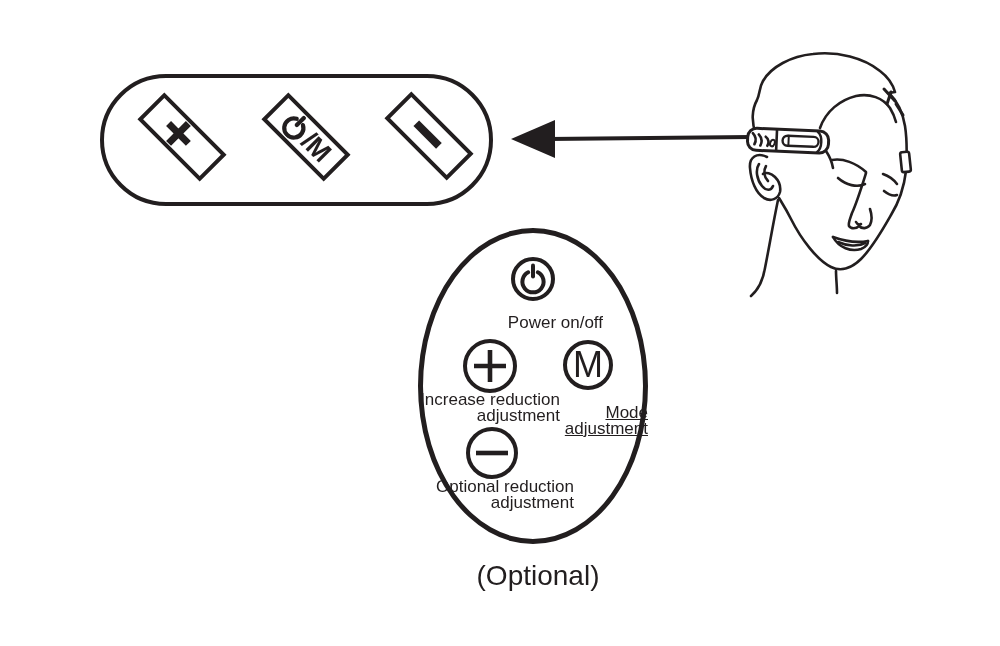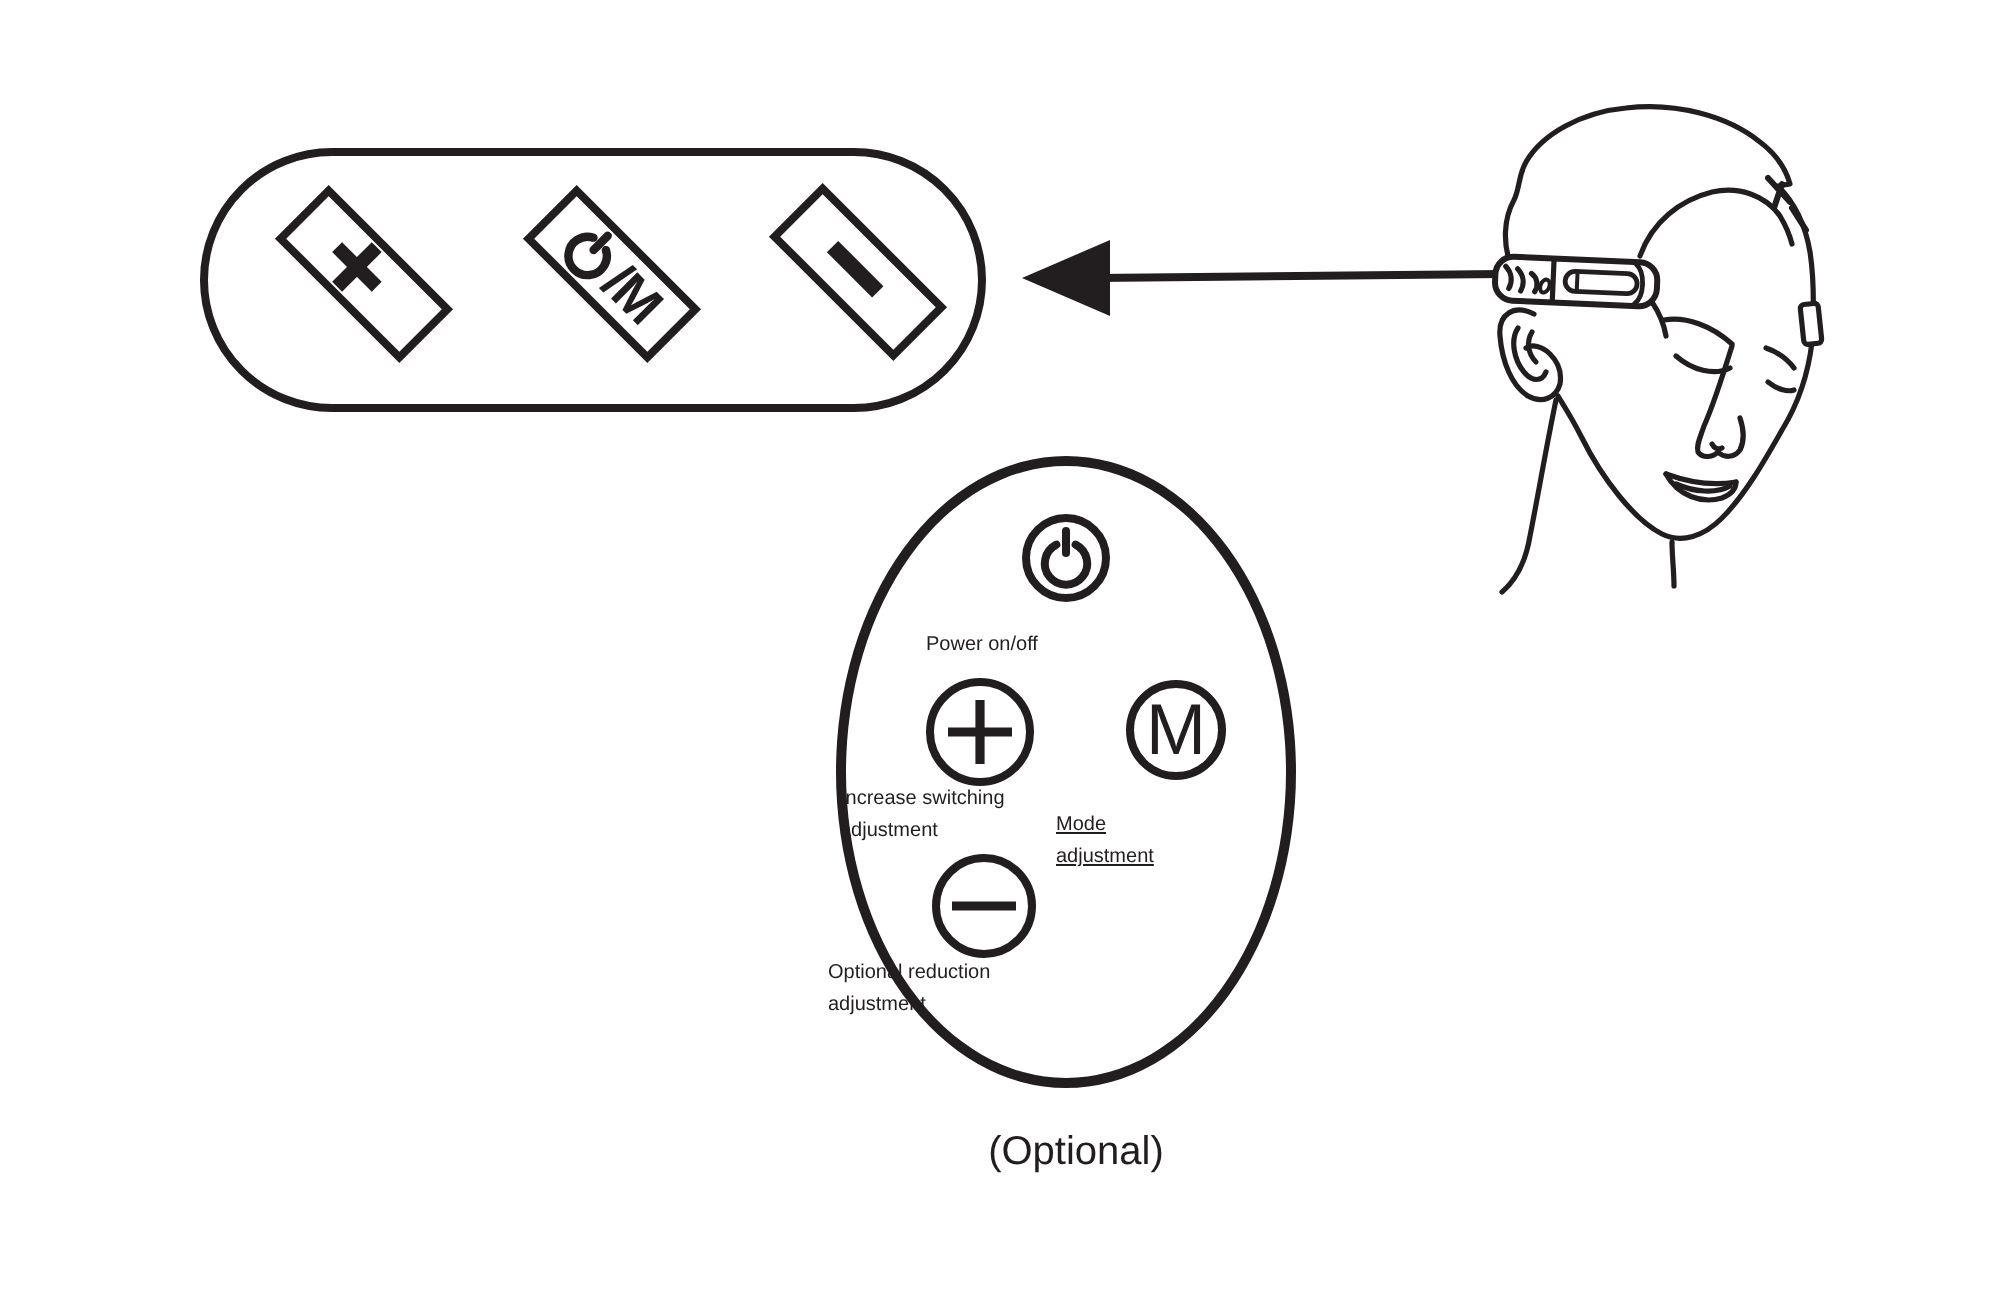--- a/index.html
+++ b/index.html
@@ -41,31 +41,31 @@
     display:flex; align-items:center; justify-content:center;
   }
   .circle-btn svg{ display:block; }
   #panelPower{ left:511px; top:257px; width:44px; height:44px; }
   #panelPlus { left:463px; top:339px; width:54px; height:54px; }
   #panelMode { left:563px; top:340px; width:50px; height:50px; }
   #panelMinus{ left:466px; top:427px; width:52px; height:52px; }
   .m-glyph{ font-size:36px; line-height:1; font-weight:400; }
 
   .lbl{
-    position:absolute; text-align:left;
-    font-size:10px; line-height:16px; color:var(--ink);
+    position:absolute; text-align:right;
+    font-size:17px; line-height:16px; color:var(--ink);
   }
   #lblPower   { left:463px; top:315px; width:140px; }
   #lblIncrease{ left:420px; top:392px; width:140px; }
   #lblMode    { left:528px; top:405px; width:120px;text-decoration:underline; }
   #lblDecrease{ left:414px; top:479px; width:160px; }
 
   .caption{
     position:absolute; left:438px; top:560px; width:200px;
-    text-align:center; font-size:20px; line-height:32px; color:var(--ink);
+    text-align:center; font-size:28px; line-height:32px; color:var(--ink);
   }
 </style>
 </head>
 <body>
 
 <div class="abs pill"></div>
 
 <div class="pill-btn" style="left:138px; top:118px;">
   <svg width="36" height="36" viewBox="-18 -18 36 36" style="transform:translate(-5px,0)">
     <path d="M -14,0 H 14 M 0,-14 V 14" stroke="#221e1f" stroke-width="7" fill="none"></path>
@@ -162,21 +162,21 @@
   </svg>
 </div>
 <div class="lbl" id="lblPower">Power on/off</div>
 
 <div class="circle-btn" id="panelPlus">
   <svg width="40" height="40" viewBox="-20 -20 40 40">
     <path d="M -16,0 H 16 M 0,-16 V 16" stroke="#221e1f" stroke-width="4.6" fill="none"></path>
   </svg>
 </div>
 <div class="lbl" id="lblIncrease">
-  <div>Increase switching</div>
+  <div>Increase reduction</div>
   <div>adjustment</div>
 </div>
 
 <div class="circle-btn" id="panelMode">
   <span class="m-glyph">M</span>
 </div>
 <div class="lbl" id="lblMode">
   <div>Mode</div>
   <div>adjustment</div>
 </div>

